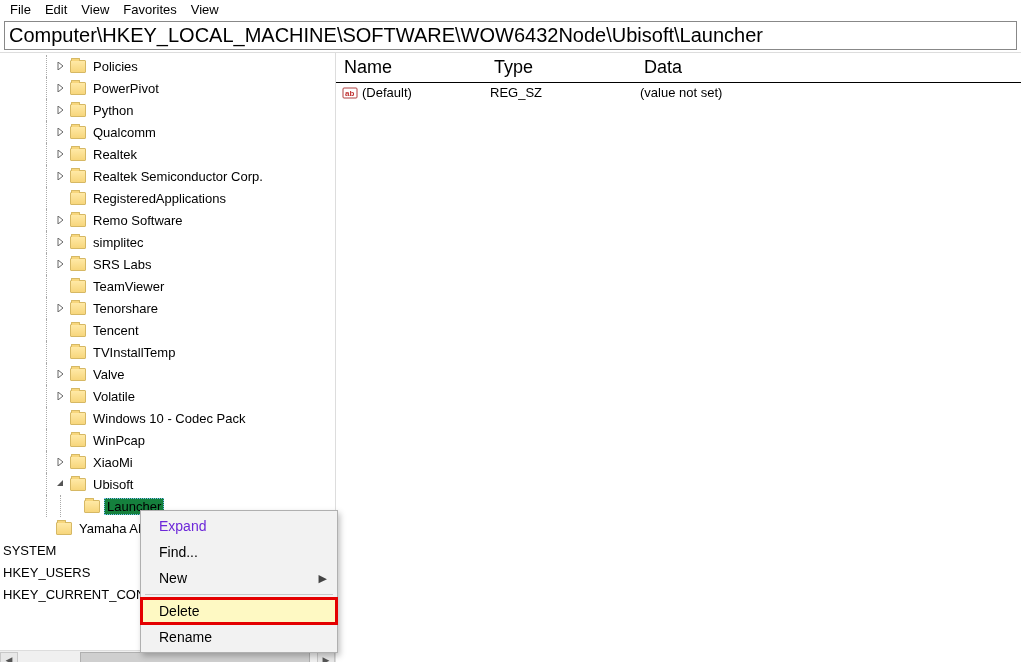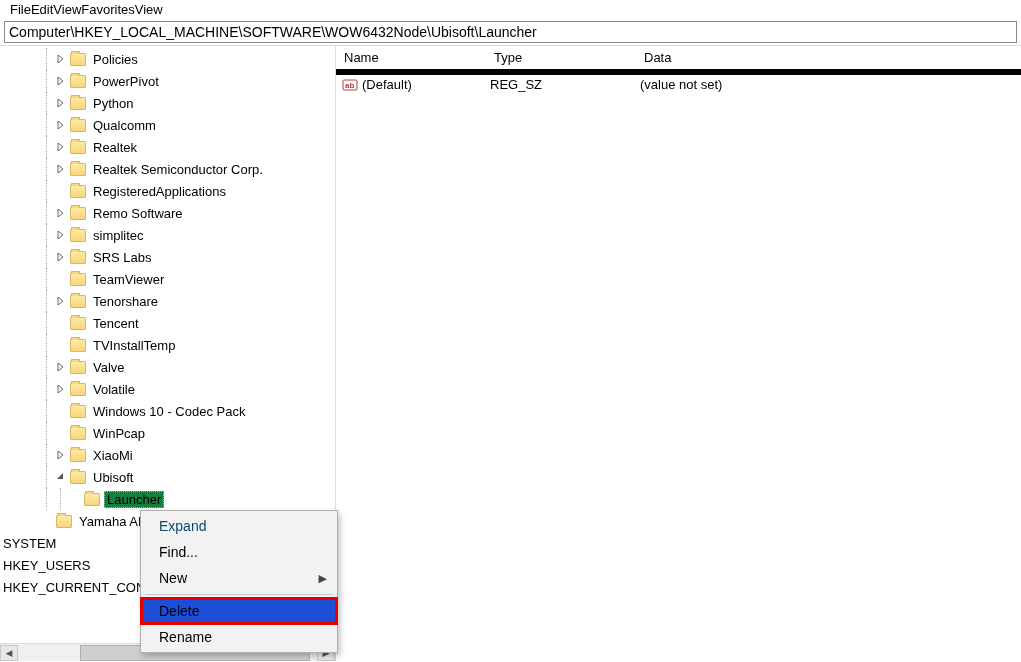--- a/index.html
+++ b/index.html
@@ -1,52 +1,52 @@
 <!DOCTYPE html>
 <html><head>
 <meta charset="utf-8">
 <style>
   * { box-sizing: border-box; margin: 0; padding: 0; }
   html, body { width: 1021px; height: 662px; font-family: "Segoe UI", Tahoma, sans-serif; font-size: 13px; color: #000; background: #fff; overflow: hidden; }
-  .menubar { display: flex; padding: 2px 10px 4px 10px; border-bottom: 0px; }
+  .menubar { display: flex; gap: 14px; padding: 2px 10px 4px 10px; border-bottom: 0px; }
   .menubar span { cursor: default; }
-  .addressbar { border: 1px solid #888; margin: 0 4px 2px 4px; padding: 2px 4px; font-size: 14px; }
+  .addressbar { border: 1px solid #888; margin: 0 4px 2px 4px; padding: 2px 4px; font-size: 20px; }
   .main { display: flex; height: calc(100% - 46px); border-top: 1px solid #ddd; }
   .tree-pane { width: 336px; border-right: 1px solid #ddd; position: relative; display: flex; flex-direction: column; }
   .tree-scroll { overflow: hidden; flex: 1; position: relative; }
   .tree-items { position: relative; padding-top: 2px; }
   .tree-row { display: flex; align-items: center; height: 22px; white-space: nowrap; cursor: default; padding-left: 40px; }
   .chevron { width: 14px; height: 14px; display: flex; align-items: center; justify-content: center; font-size: 10px; color: #555; flex-shrink: 0; }
   .folder { width: 16px; height: 13px; background: linear-gradient(#ffe9a6,#f7d67c); border: 1px solid #d6b864; border-radius: 1px; margin: 0 4px 0 2px; flex-shrink: 0; position: relative; }
   .folder::before { content: ""; position: absolute; top: -3px; left: 0; width: 7px; height: 2px; background: #f7d67c; border: 1px solid #d6b864; border-bottom: none; border-radius: 1px 1px 0 0; }
   .vline { width: 14px; height: 22px; flex-shrink: 0; position: relative; }
   .vline::after { content:""; position:absolute; left:6px; top:0; bottom:0; border-left:1px dotted #aaa; }
   .node-label { padding: 0 3px; }
   .node-label.sel { background: #15803d; border: 1px dotted #7abdf7; padding: 0 2px; }
   .hscroll { height: 18px; background: #f0f0f0; border-top: 1px solid #ddd; display:flex; align-items:center; }
   .hscroll .arrow { width:18px; height:16px; background:#e8e8e8; border:1px solid #c8c8c8; display:flex; align-items:center; justify-content:center; font-size:9px; color:#555;}
   .hscroll .track { flex:1; height:16px; position:relative; }
   .hscroll .thumb { position:absolute; left:62px; top:0; width:230px; height:16px; background:#cfcfcf; border:1px solid #b0b0b0; }
   .values-pane { flex:1; display:flex; flex-direction:column; }
-  .cols { display:flex; border-bottom:6px solid #000000; font-size:13px; }
+  .cols { display:flex; border-bottom:1px solid #000000; font-size:18px; }
   .col { padding: 4px 8px; border-right: 0px solid #eee; }
   .col.name { width: 150px; }
   .col.type { width: 150px; }
   .col.data { flex:1; }
   .value-row { display:flex; align-items:flex-start; padding: 2px 6px; font-size:13px; }
   .val-icon { width:16px; height:16px; margin-right:4px; position:relative; flex-shrink:0;}
   .val-icon svg { width:16px; height:16px; }
   .val-name { width: 128px; }
   .val-type { width: 150px; }
   .val-data { flex:1; }
 
   .ctxmenu { position: absolute; left: 140px; top: 510px; width: 198px; background: #f2f2f2; border: 1px solid #b0b0b0; box-shadow: 2px 3px 6px rgba(0,0,0,.25); z-index: 50; padding:2px 0;}
   .ctxitem { padding: 5px 14px 5px 18px; font-size: 14px; position: relative; cursor: default; }
-  .ctxitem.disabled { color: #0c4a6e; }
-  .ctxitem.highlight { background: #1d4ed8; }
+  .ctxitem.disabled { color: #6d28d9; }
+  .ctxitem.highlight { background: #fef9c3; }
   .ctxitem.highlight-box { outline: 3px solid #e40000; outline-offset: -2px; }
   .ctxitem .sub { position:absolute; right:10px; top:7px; font-size:11px; color:#444;}
   .ctxsep { height:1px; background:#c8c8c8; margin:3px 4px;}
 </style>
 </head>
 <body>
 
 <div class="menubar">
   <span>File</span>
   <span>Edit</span>

